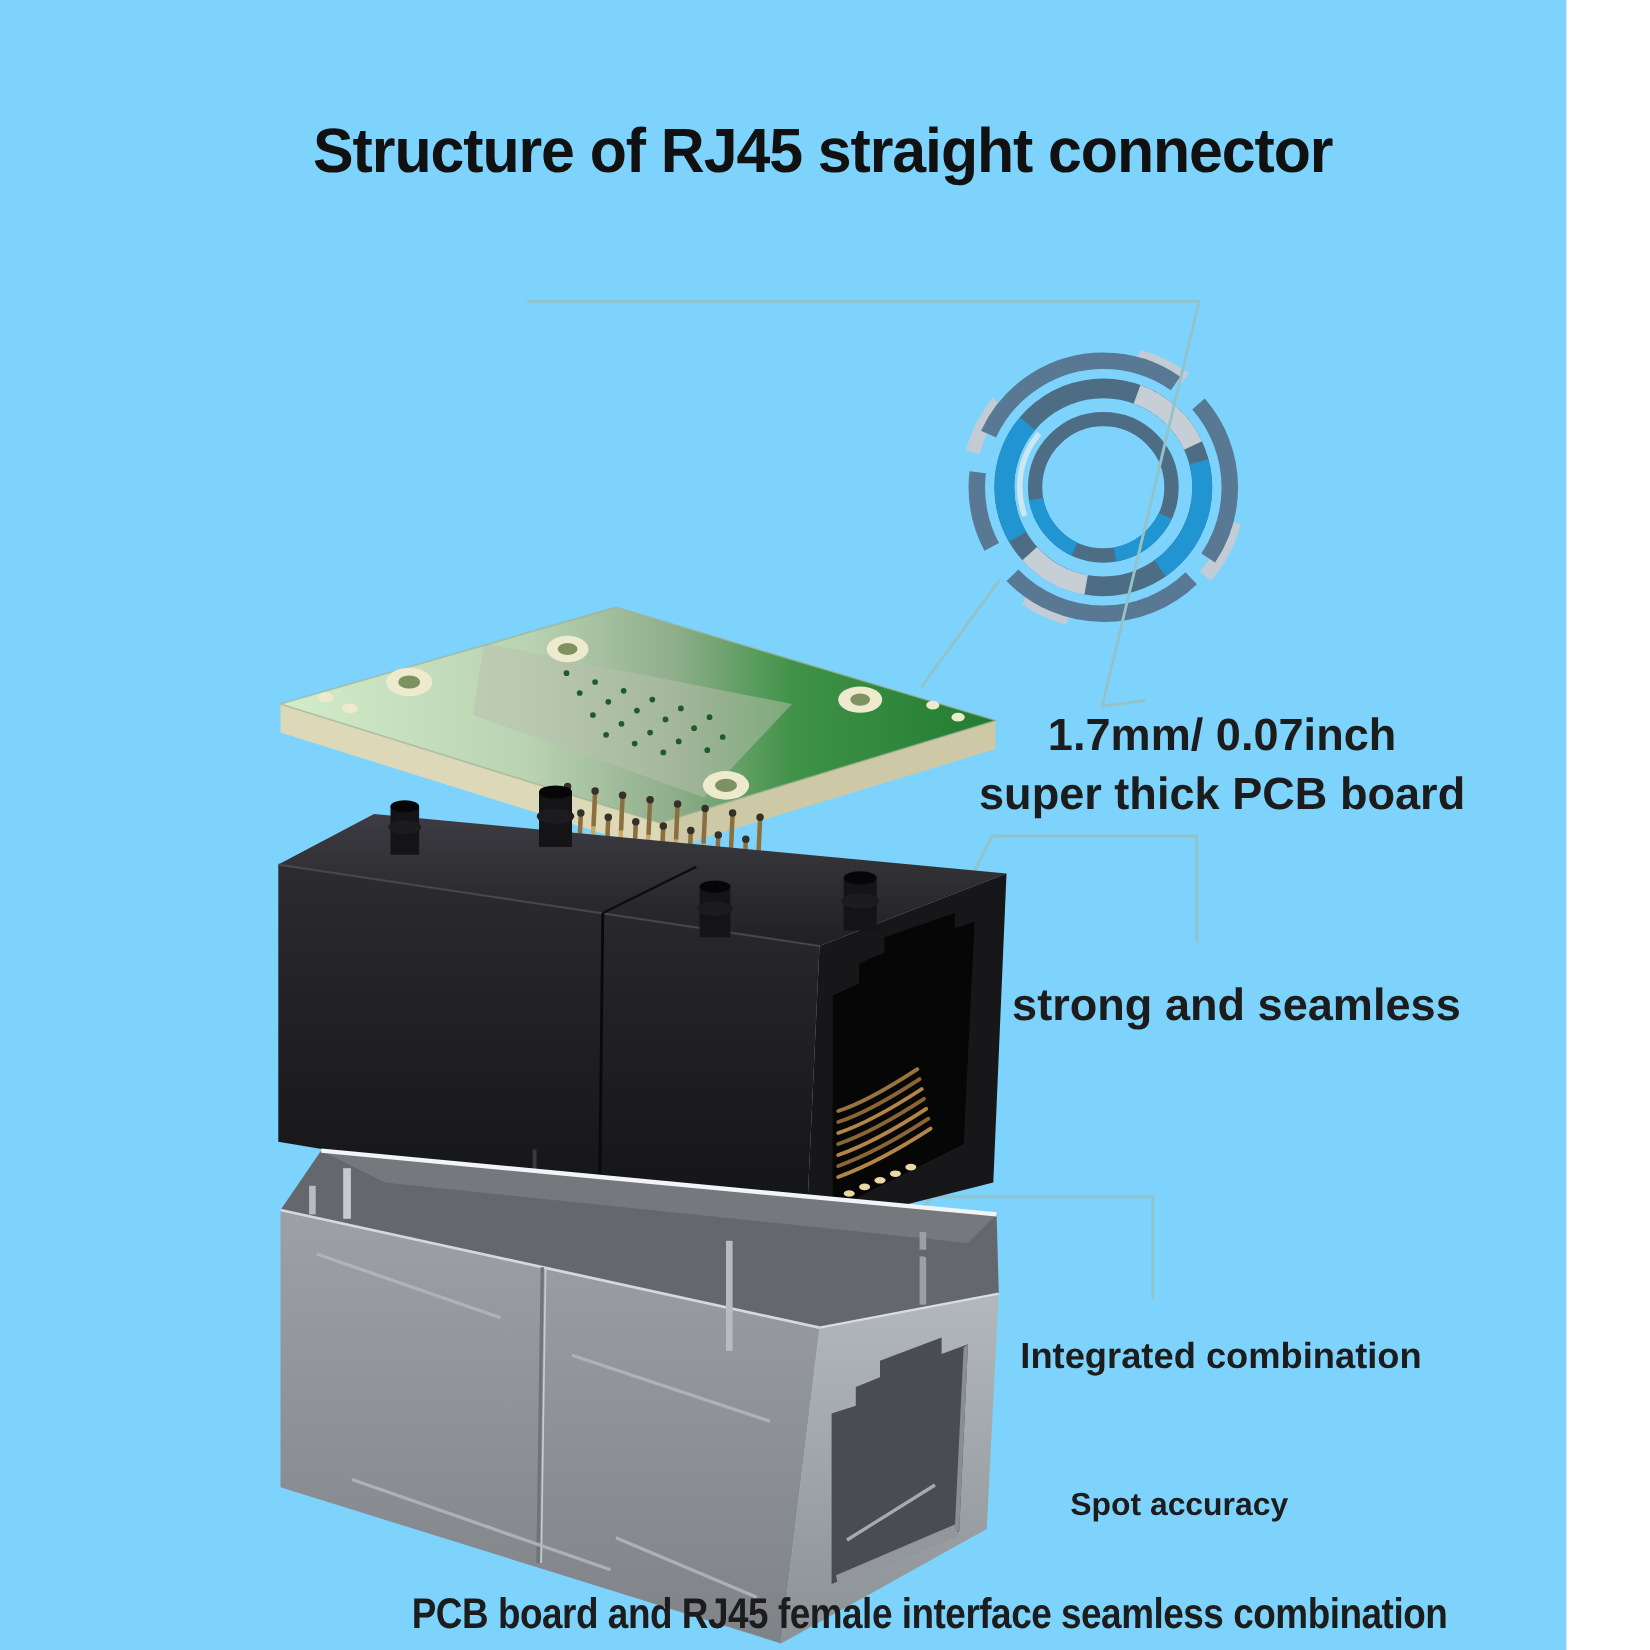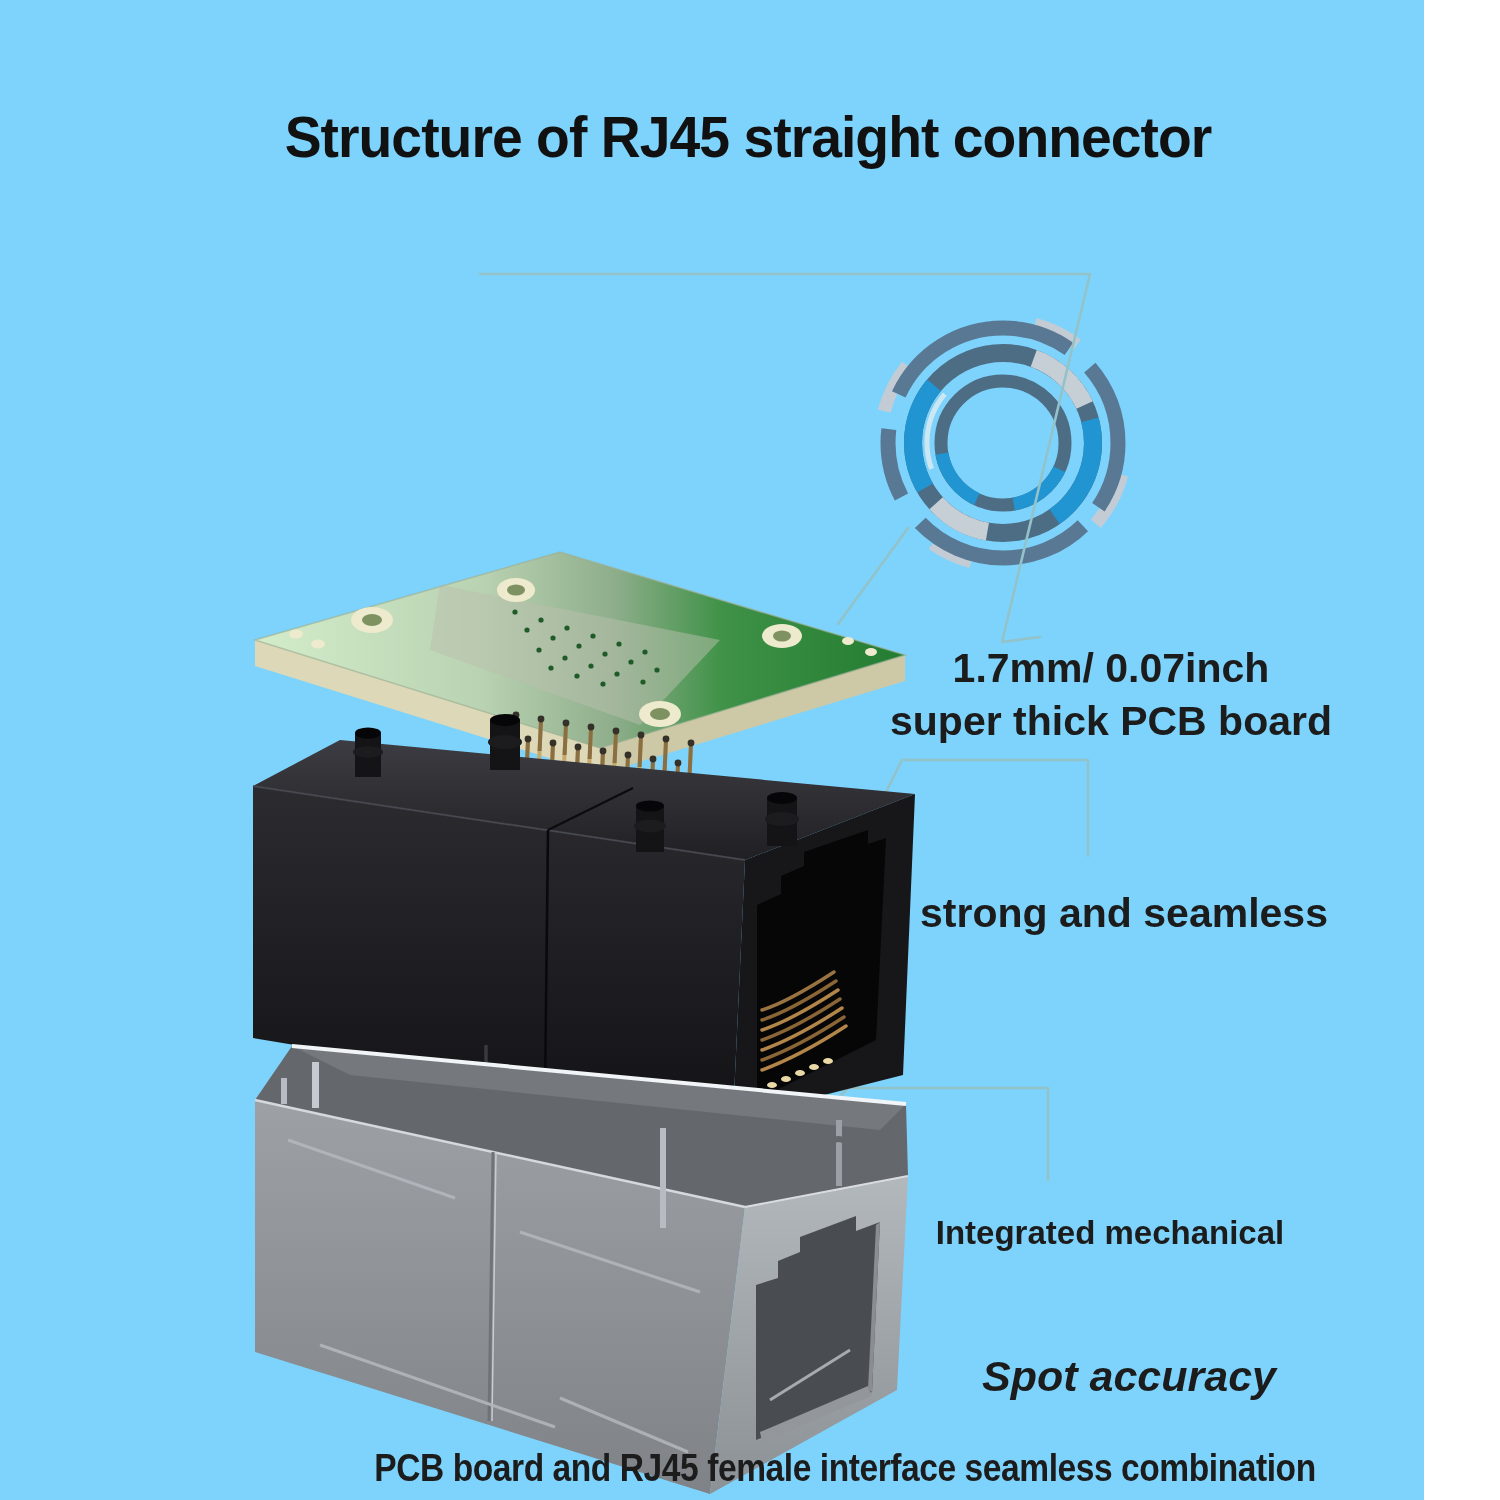--- a/index.html
+++ b/index.html
@@ -12,21 +12,21 @@
     position:absolute;color:#1c1c1c;font-weight:700;text-align:center;
     white-space:nowrap;transform:translateX(-50%);
   }
   .title{
     left:748px;top:104px;font-size:57px;letter-spacing:-1px;
     transform:translateX(-50%) scaleX(0.97);color:#111;
   }
   .pcb-note{left:1089px;top:642px;font-size:41px;line-height:53px;margin-left:22px;}
   .abs-note{left:1124px;top:884px;font-size:41px;line-height:58px;}
   .weld-note{left:1110px;top:1208px;font-size:33px;line-height:50px;}
-  .spot-note{left:1129px;top:1352px;font-size:43px;font-style:italic;}
+  .spot-note{left:1072px;top:1352px;font-size:29px;}
   .bottom-note{
     left:845px;top:1446px;font-size:39px;letter-spacing:-0.5px;
     transform:translateX(-50%) scaleX(0.86);
   }
 </style>
 </head>
 <body>
 
 <div id="stage">
 
@@ -239,19 +239,19 @@
   <div class="note pcb-note">
     <div>1.7mm/ 0.07inch</div>
     <div>super thick PCB board</div>
   </div>
 
   <div class="note abs-note">
     <div>strong and seamless</div>
   </div>
 
   <div class="note weld-note">
-    <div>Integrated mechanical</div>
+    <div>Integrated combination</div>
   </div>
 
   <div class="note spot-note">Spot accuracy</div>
 
   <div class="note bottom-note">PCB board and RJ45 female interface seamless combination</div>
 </div>
 
 </body></html>

